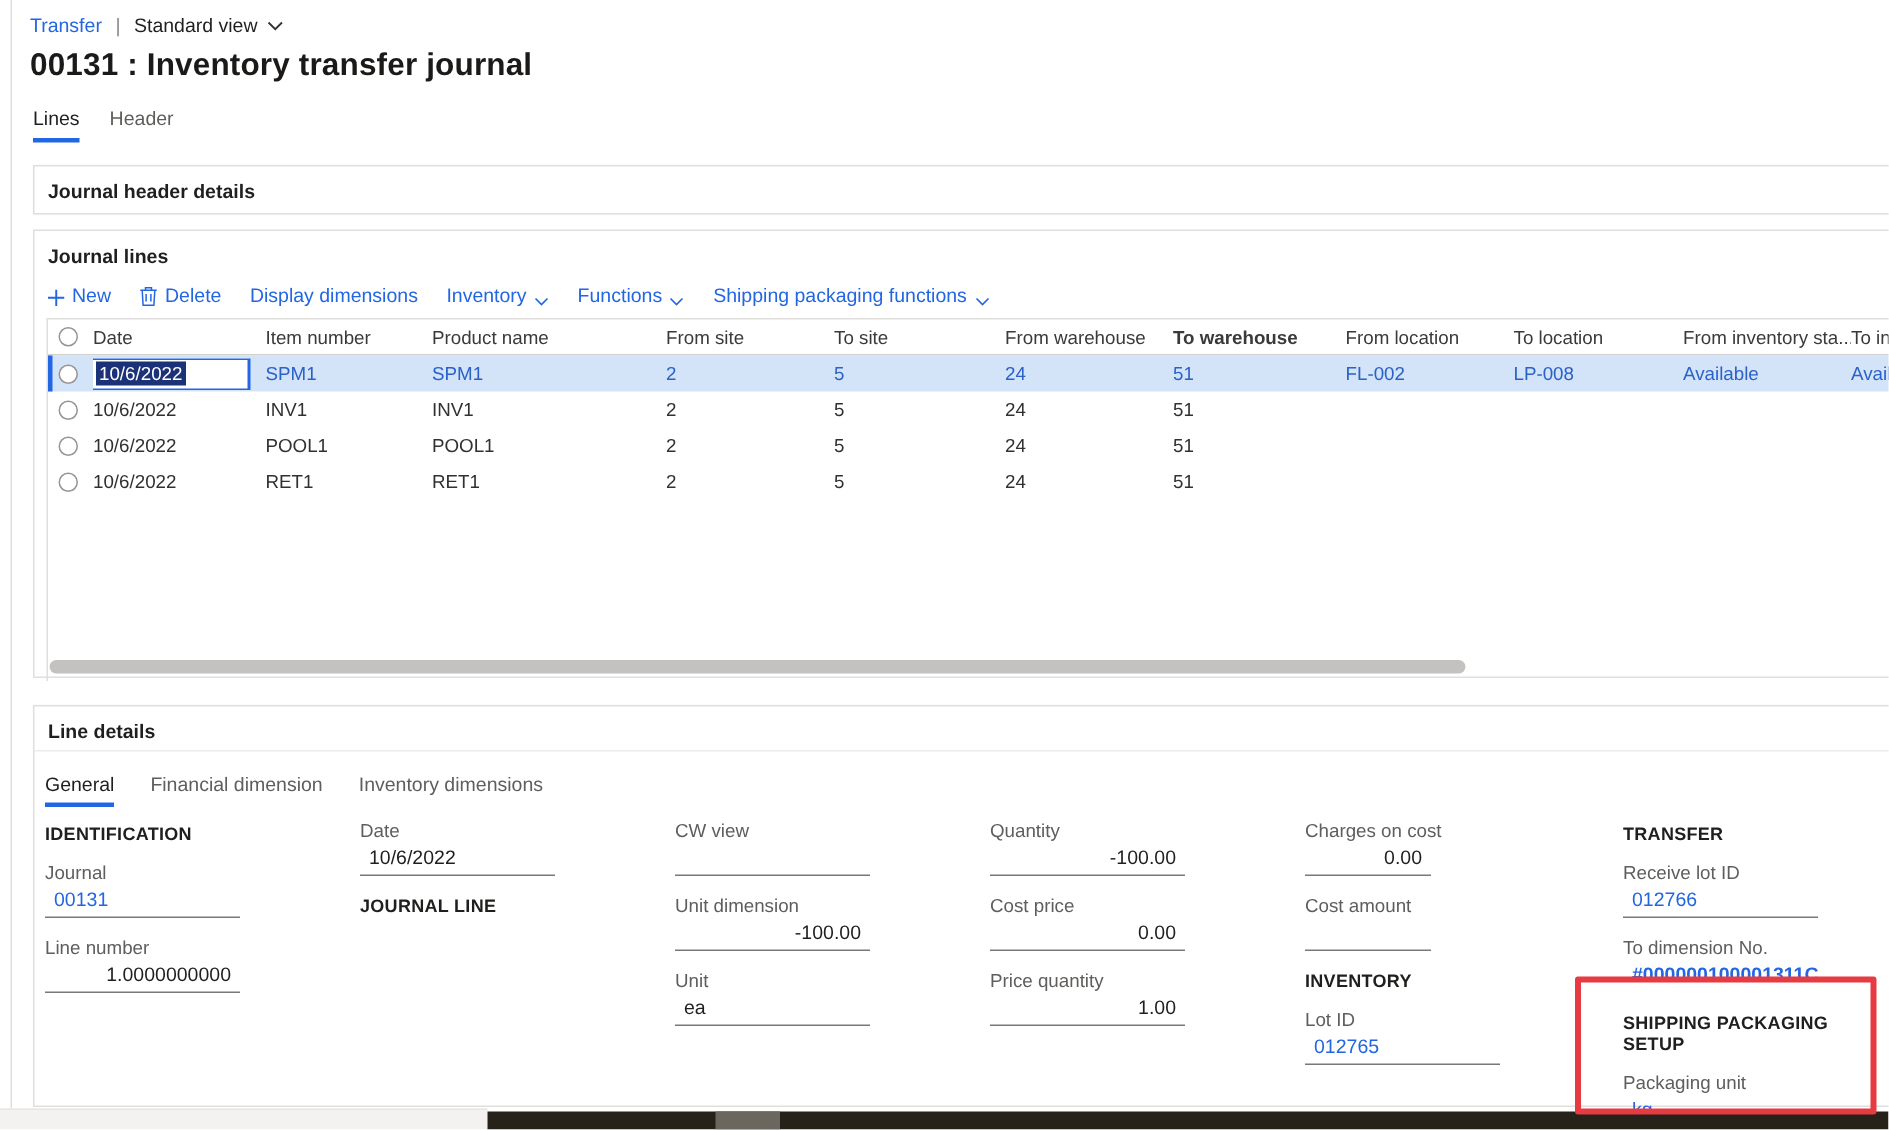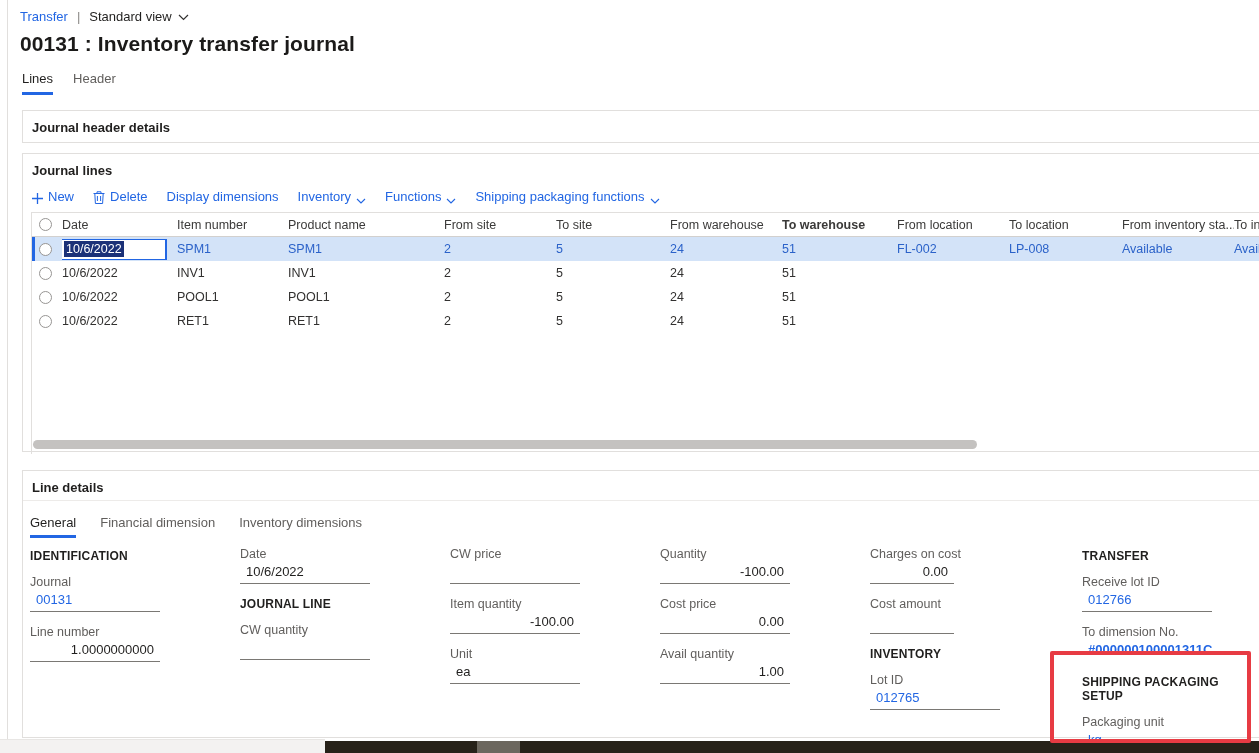--- a/index.html
+++ b/index.html
@@ -280,50 +280,46 @@
           <div class="flabel">Line number</div>
           <div class="fvalue num">1.0000000000</div>
         </div>
       </div>
       <div class="form-col" style="width: 210px;">
         <div class="field">
           <div class="flabel">Date</div>
           <div class="fvalue">10/6/2022</div>
         </div>
         <div class="group-header">JOURNAL LINE</div>
-        <div class="field">
-          <div class="flabel">CW quantity</div>
-          <div class="fvalue num"></div>
-        </div>
       </div>
       <div class="form-col" style="width: 210px;">
         <div class="field">
-          <div class="flabel">CW price</div>
+          <div class="flabel">CW view</div>
           <div class="fvalue"></div>
         </div>
         <div class="field">
-          <div class="flabel">Item quantity</div>
+          <div class="flabel">Unit dimension</div>
           <div class="fvalue num">-100.00</div>
         </div>
         <div class="field">
           <div class="flabel">Unit</div>
           <div class="fvalue">ea</div>
         </div>
       </div>
       <div class="form-col" style="width: 210px;">
         <div class="field">
           <div class="flabel">Quantity</div>
           <div class="fvalue num">-100.00</div>
         </div>
         <div class="field">
           <div class="flabel">Cost price</div>
           <div class="fvalue num">0.00</div>
         </div>
         <div class="field">
-          <div class="flabel">Avail quantity</div>
+          <div class="flabel">Price quantity</div>
           <div class="fvalue num">1.00</div>
         </div>
       </div>
       <div class="form-col" style="width: 212px;">
         <div class="field">
           <div class="flabel">Charges on cost</div>
           <div class="fvalue num narrow">0.00</div>
         </div>
         <div class="field">
           <div class="flabel">Cost amount</div>

